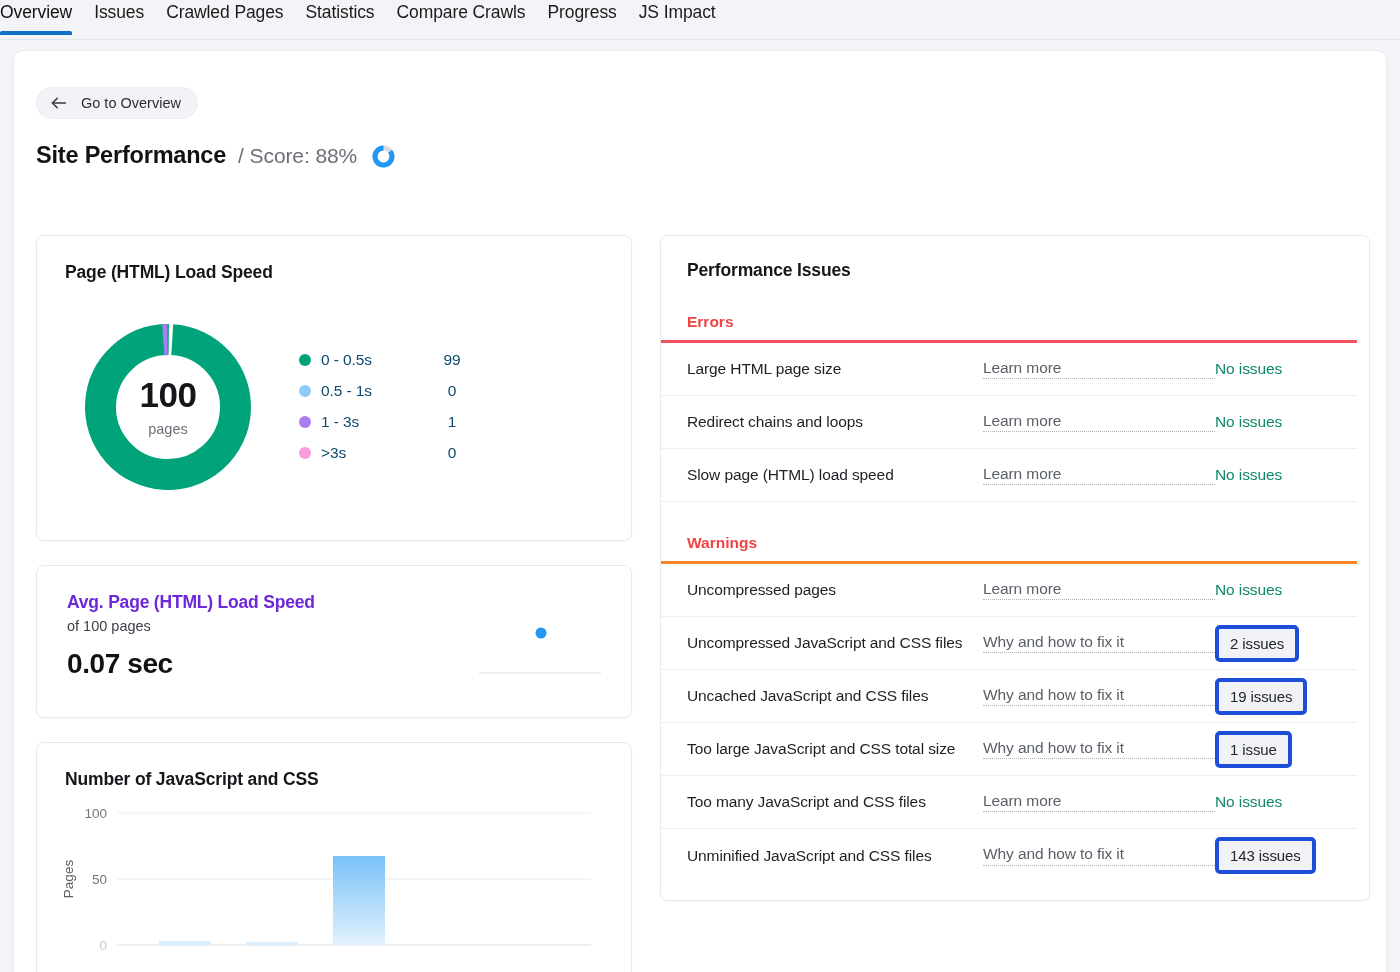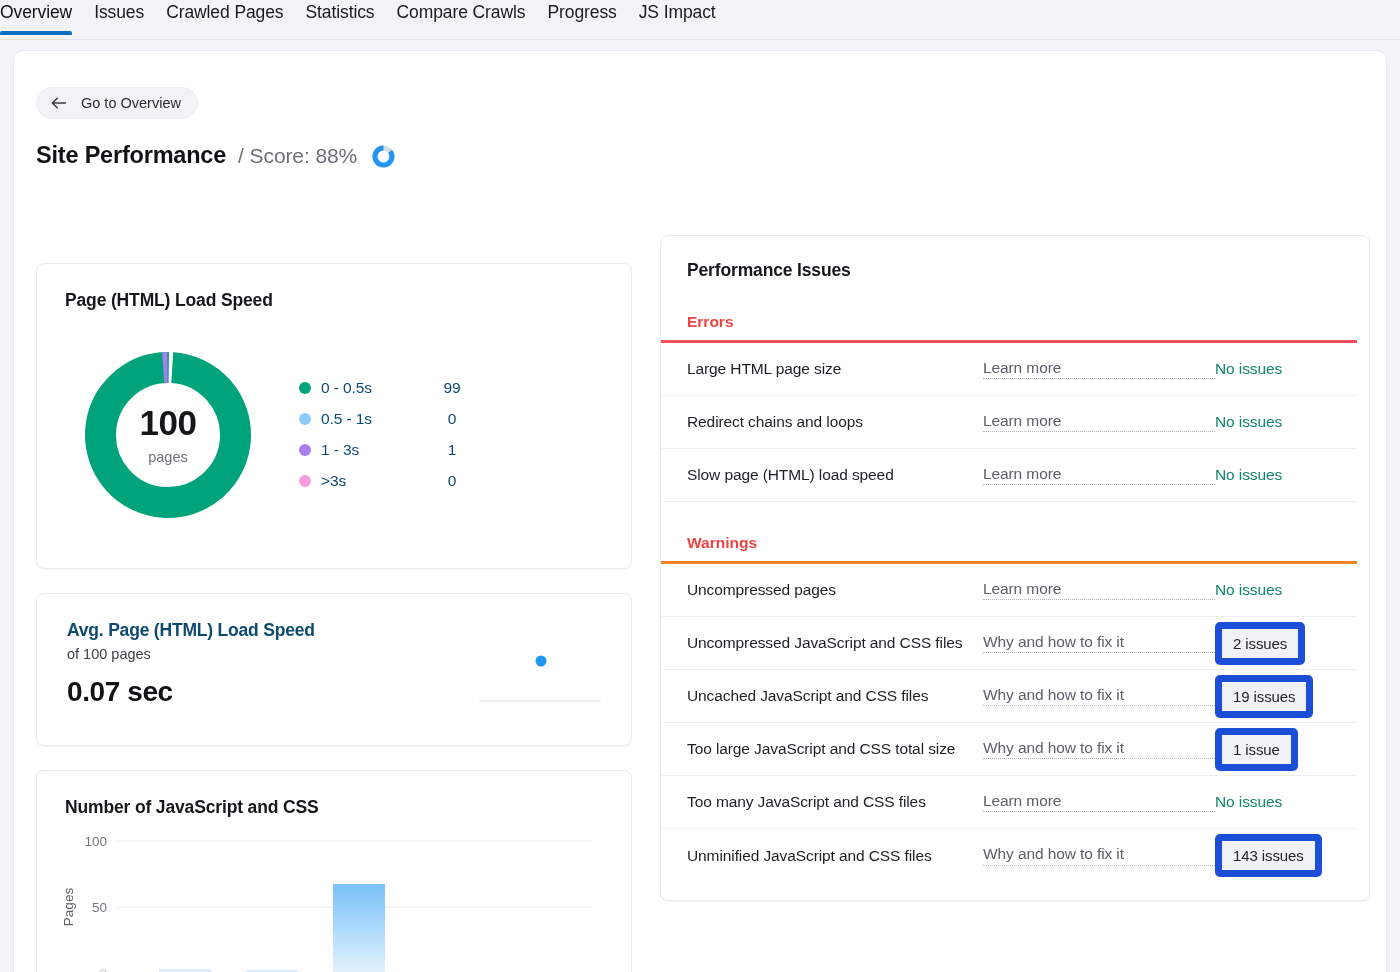--- a/index.html
+++ b/index.html
@@ -140,21 +140,21 @@
     box-shadow: 0 1px 2px rgba(20,23,28,.04);
   }
   .card-title {
     font-size: 17.5px;
     font-weight: bold;
     color: #15171b;
     letter-spacing: -0.15px;
   }
 
   
-  .donut-card { height: 306px; padding: 26px 26px 8px 28px; position: relative; margin-top: 28px; }
+  .donut-card { height: 306px; padding: 26px 26px 8px 28px; position: relative; }
   .donut-wrap {
     position: absolute;
     left: 28px; top: 68px;
     width: 206px; height: 206px;
   }
   .donut-center {
     position: absolute;
     left: 0; right: 0; top: 50%;
     transform: translateY(-50%);
     text-align: center;
@@ -180,21 +180,21 @@
     width: 12px; height: 12px;
     border-radius: 50%;
     flex: none;
     margin-right: 10px;
   }
   .legend-name { flex: 1; letter-spacing: -0.1px; }
   .legend-count { text-align: center; width: 34px; letter-spacing: -0.1px; }
 
   
   .avg-card { height: 153px; margin-top: 24px; padding: 26px 26px 0 30px; position: relative; }
-  .avg-title { font-size: 17.5px; font-weight: bold; color: #0c4a6e; letter-spacing: -0.2px; }
+  .avg-title { font-size: 17.5px; font-weight: bold; color: #6d28d9; letter-spacing: -0.2px; }
   .avg-sub { font-size: 14.5px; color: #3c3f45; margin-top: 5px; }
   .avg-value { font-size: 28px; font-weight: bold; color: #111215; margin-top: 14px; letter-spacing: -0.4px; }
   .avg-spark { position: absolute; right: 26px; top: 28px; width: 130px; height: 95px; }
 
   
   .bars-card { height: 260px; margin-top: 24px; padding: 26px 18px 0 28px; position: relative; overflow: hidden; }
   .bars-plot { position: absolute; left: 14px; top: 58px; right: 10px; height: 200px; }
 
   
   .issues-card { padding: 24px 12px 18px 0; }
@@ -241,21 +241,21 @@
   .issue-status {
     width: 116px;
     flex: none;
     text-align: left;
     font-size: 15.5px;
   }
   .issue-status.none { color: #10866b; letter-spacing: -0.1px; }
   .badge {
     display: inline-block;
     background: #f1f2f5;
-    border: 7px solid #1d4ed8;
+    border: 4px solid #1d4ed8;
     border-radius: 5px;
     padding: 6px 11px;
     font-size: 15px;
     color: #22252b;
     cursor: pointer;
     letter-spacing: -0.1px;
   }
 </style>
 </head>
 <body>

